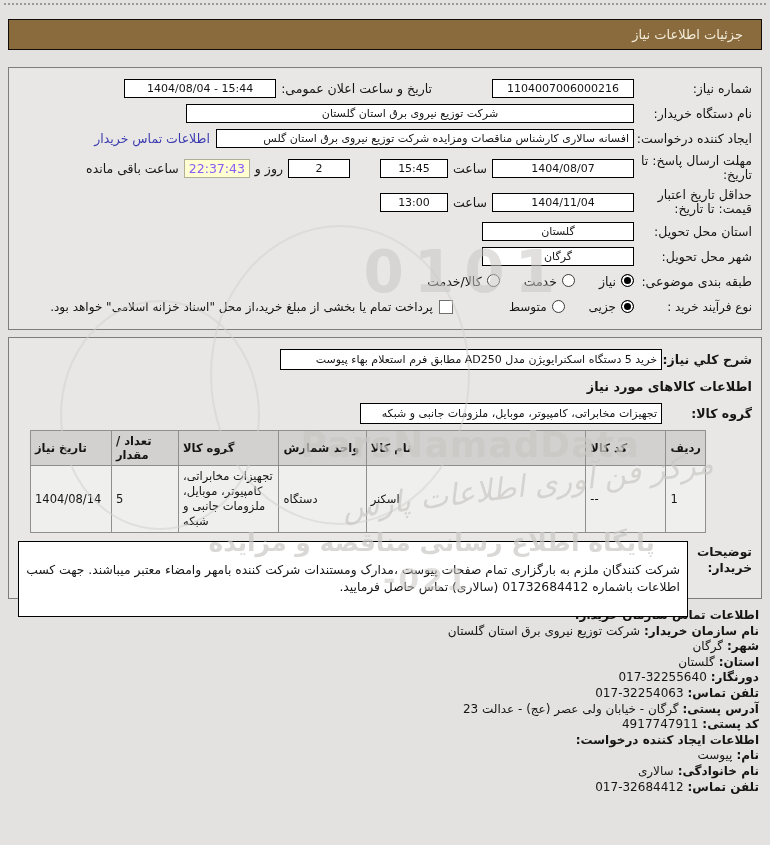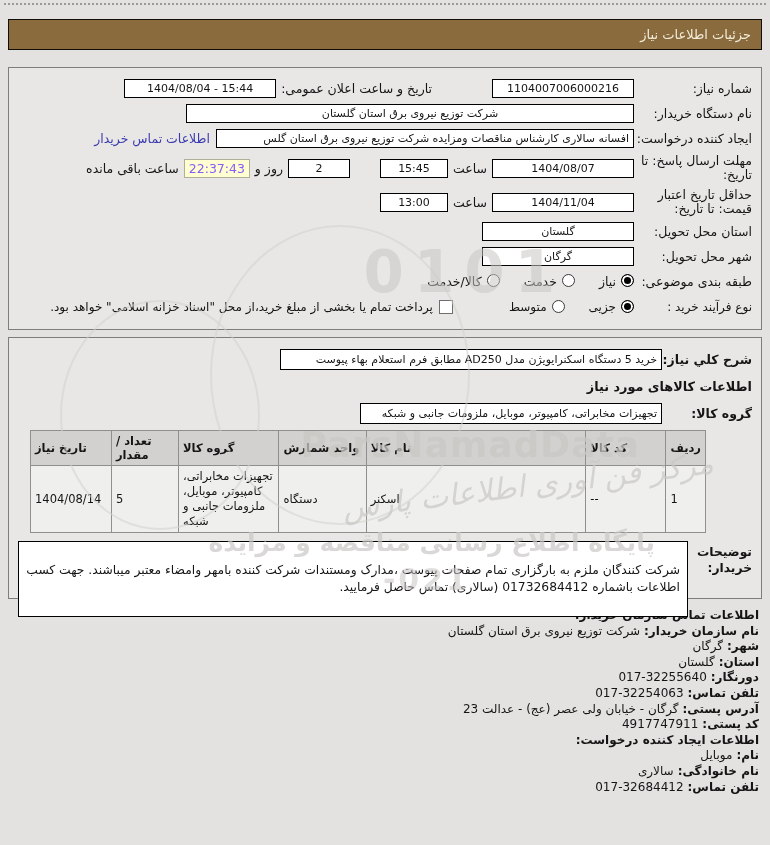--- a/index.html
+++ b/index.html
@@ -9,21 +9,21 @@
     font-family: "DejaVu Sans", sans-serif;
     direction: rtl;
     overflow: hidden;
     position: relative;
     color: #151515;
   }
   .dotted-top { position: absolute; top: 3px; left: 4px; right: 4px; border-top: 2px dotted #9a9a9a; }
   .titlebar {
     margin: 19px 8px 0 8px; height: 31px; line-height: 29px;
     background: #8a6b3e; border: 1px solid #120d06;
-    color: #f2ecd9; font-size: 13px; padding: 0 10px;
+    color: #f2ecd9; font-size: 13px; padding: 0 18px;
   }
   .panel {
     margin: 0 8px; border: 1px solid #7d7d7d; background: #e8e7e5;
     padding: 11px 9px 6px 9px; position: relative;
   }
   .panel1 { margin-top: 17px; height: 263px; }
   .panel2 { margin-top: 7px; height: 262px; }
   .row { display: flex; align-items: center; margin-bottom: 6px; font-size: 12.5px; min-height: 19px; }
   .lbl { width: 118px; flex-shrink: 0; line-height: 14px; }
   .blbl { font-weight: bold; }
@@ -242,21 +242,21 @@
   <div class="cline">
     <b>آدرس پستی:</b><span>گرگان - خیابان ولی عصر (عج) - عدالت 23</span>
   </div>
   <div class="cline">
     <b>کد پستی:</b><span>4917747911</span>
   </div>
 
   <div class="chead">اطلاعات ایجاد کننده درخواست:</div>
 
   <div class="cline">
-    <b>نام:</b><span>موبایل</span>
+    <b>نام:</b><span>پیوست</span>
   </div>
   <div class="cline">
     <b>نام خانوادگی:</b><span>سالاری</span>
   </div>
   <div class="cline">
     <b>تلفن تماس:</b><span>32684412-017</span>
   </div>
 </div>
 
 <div class="wm">

